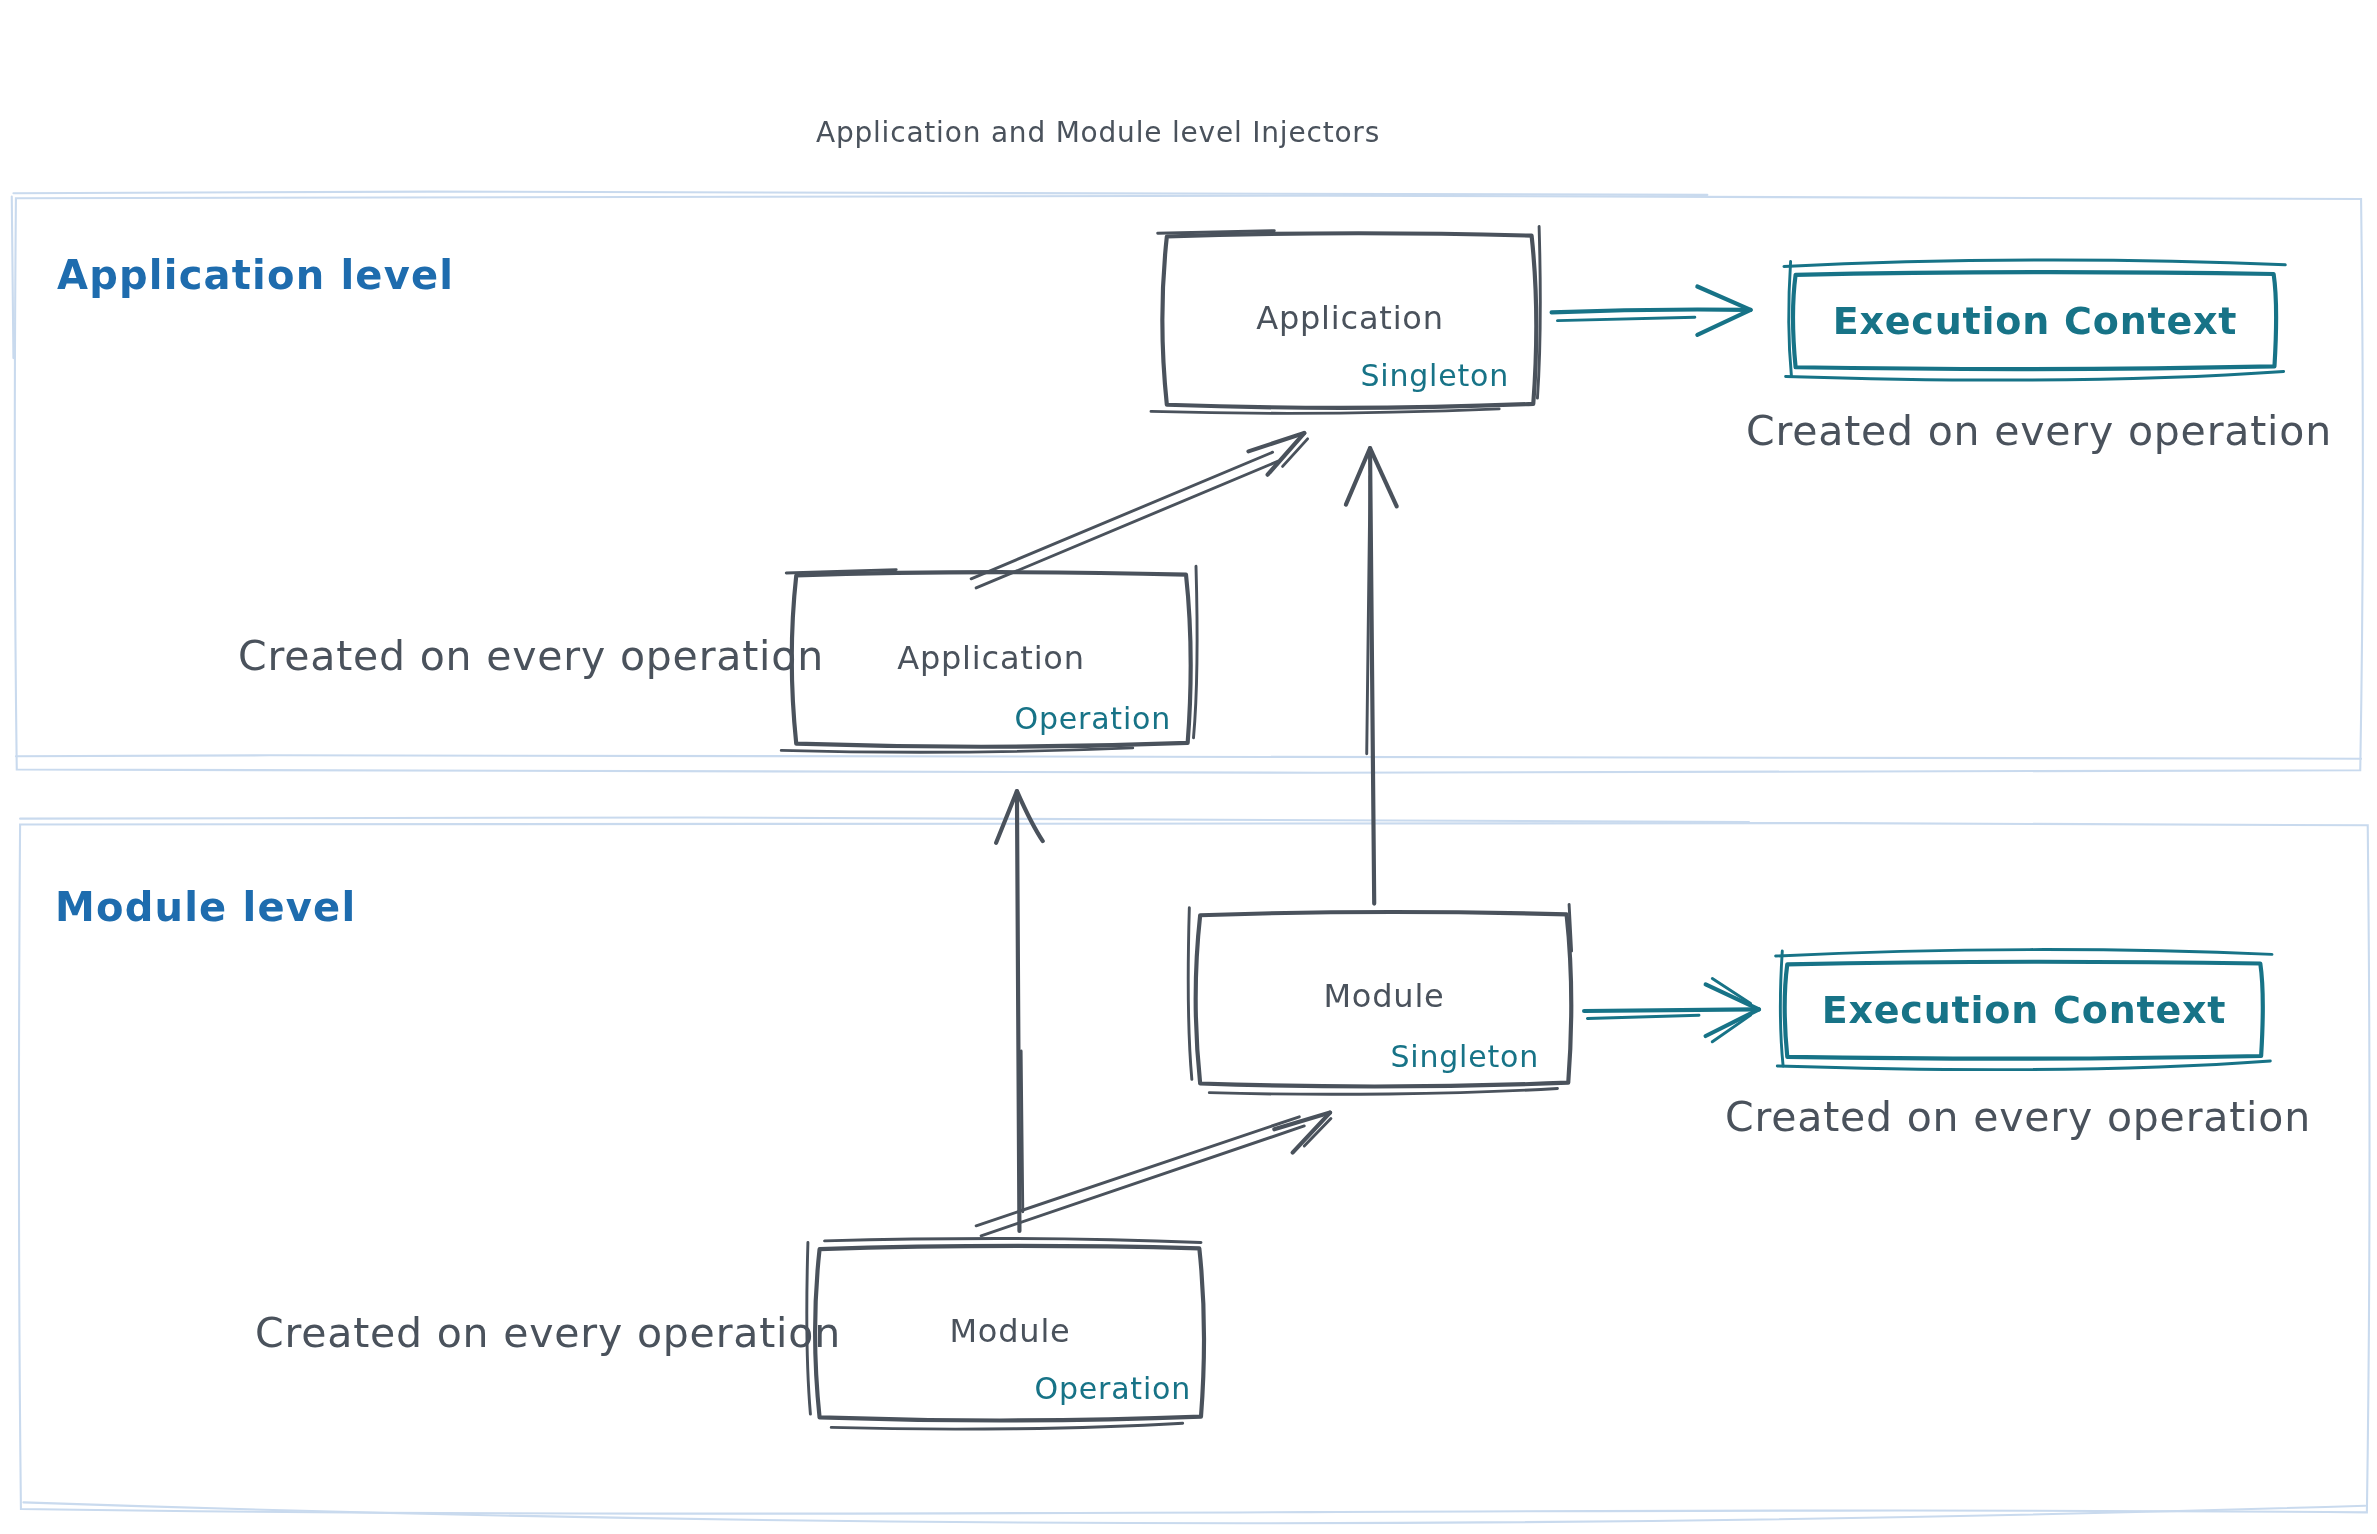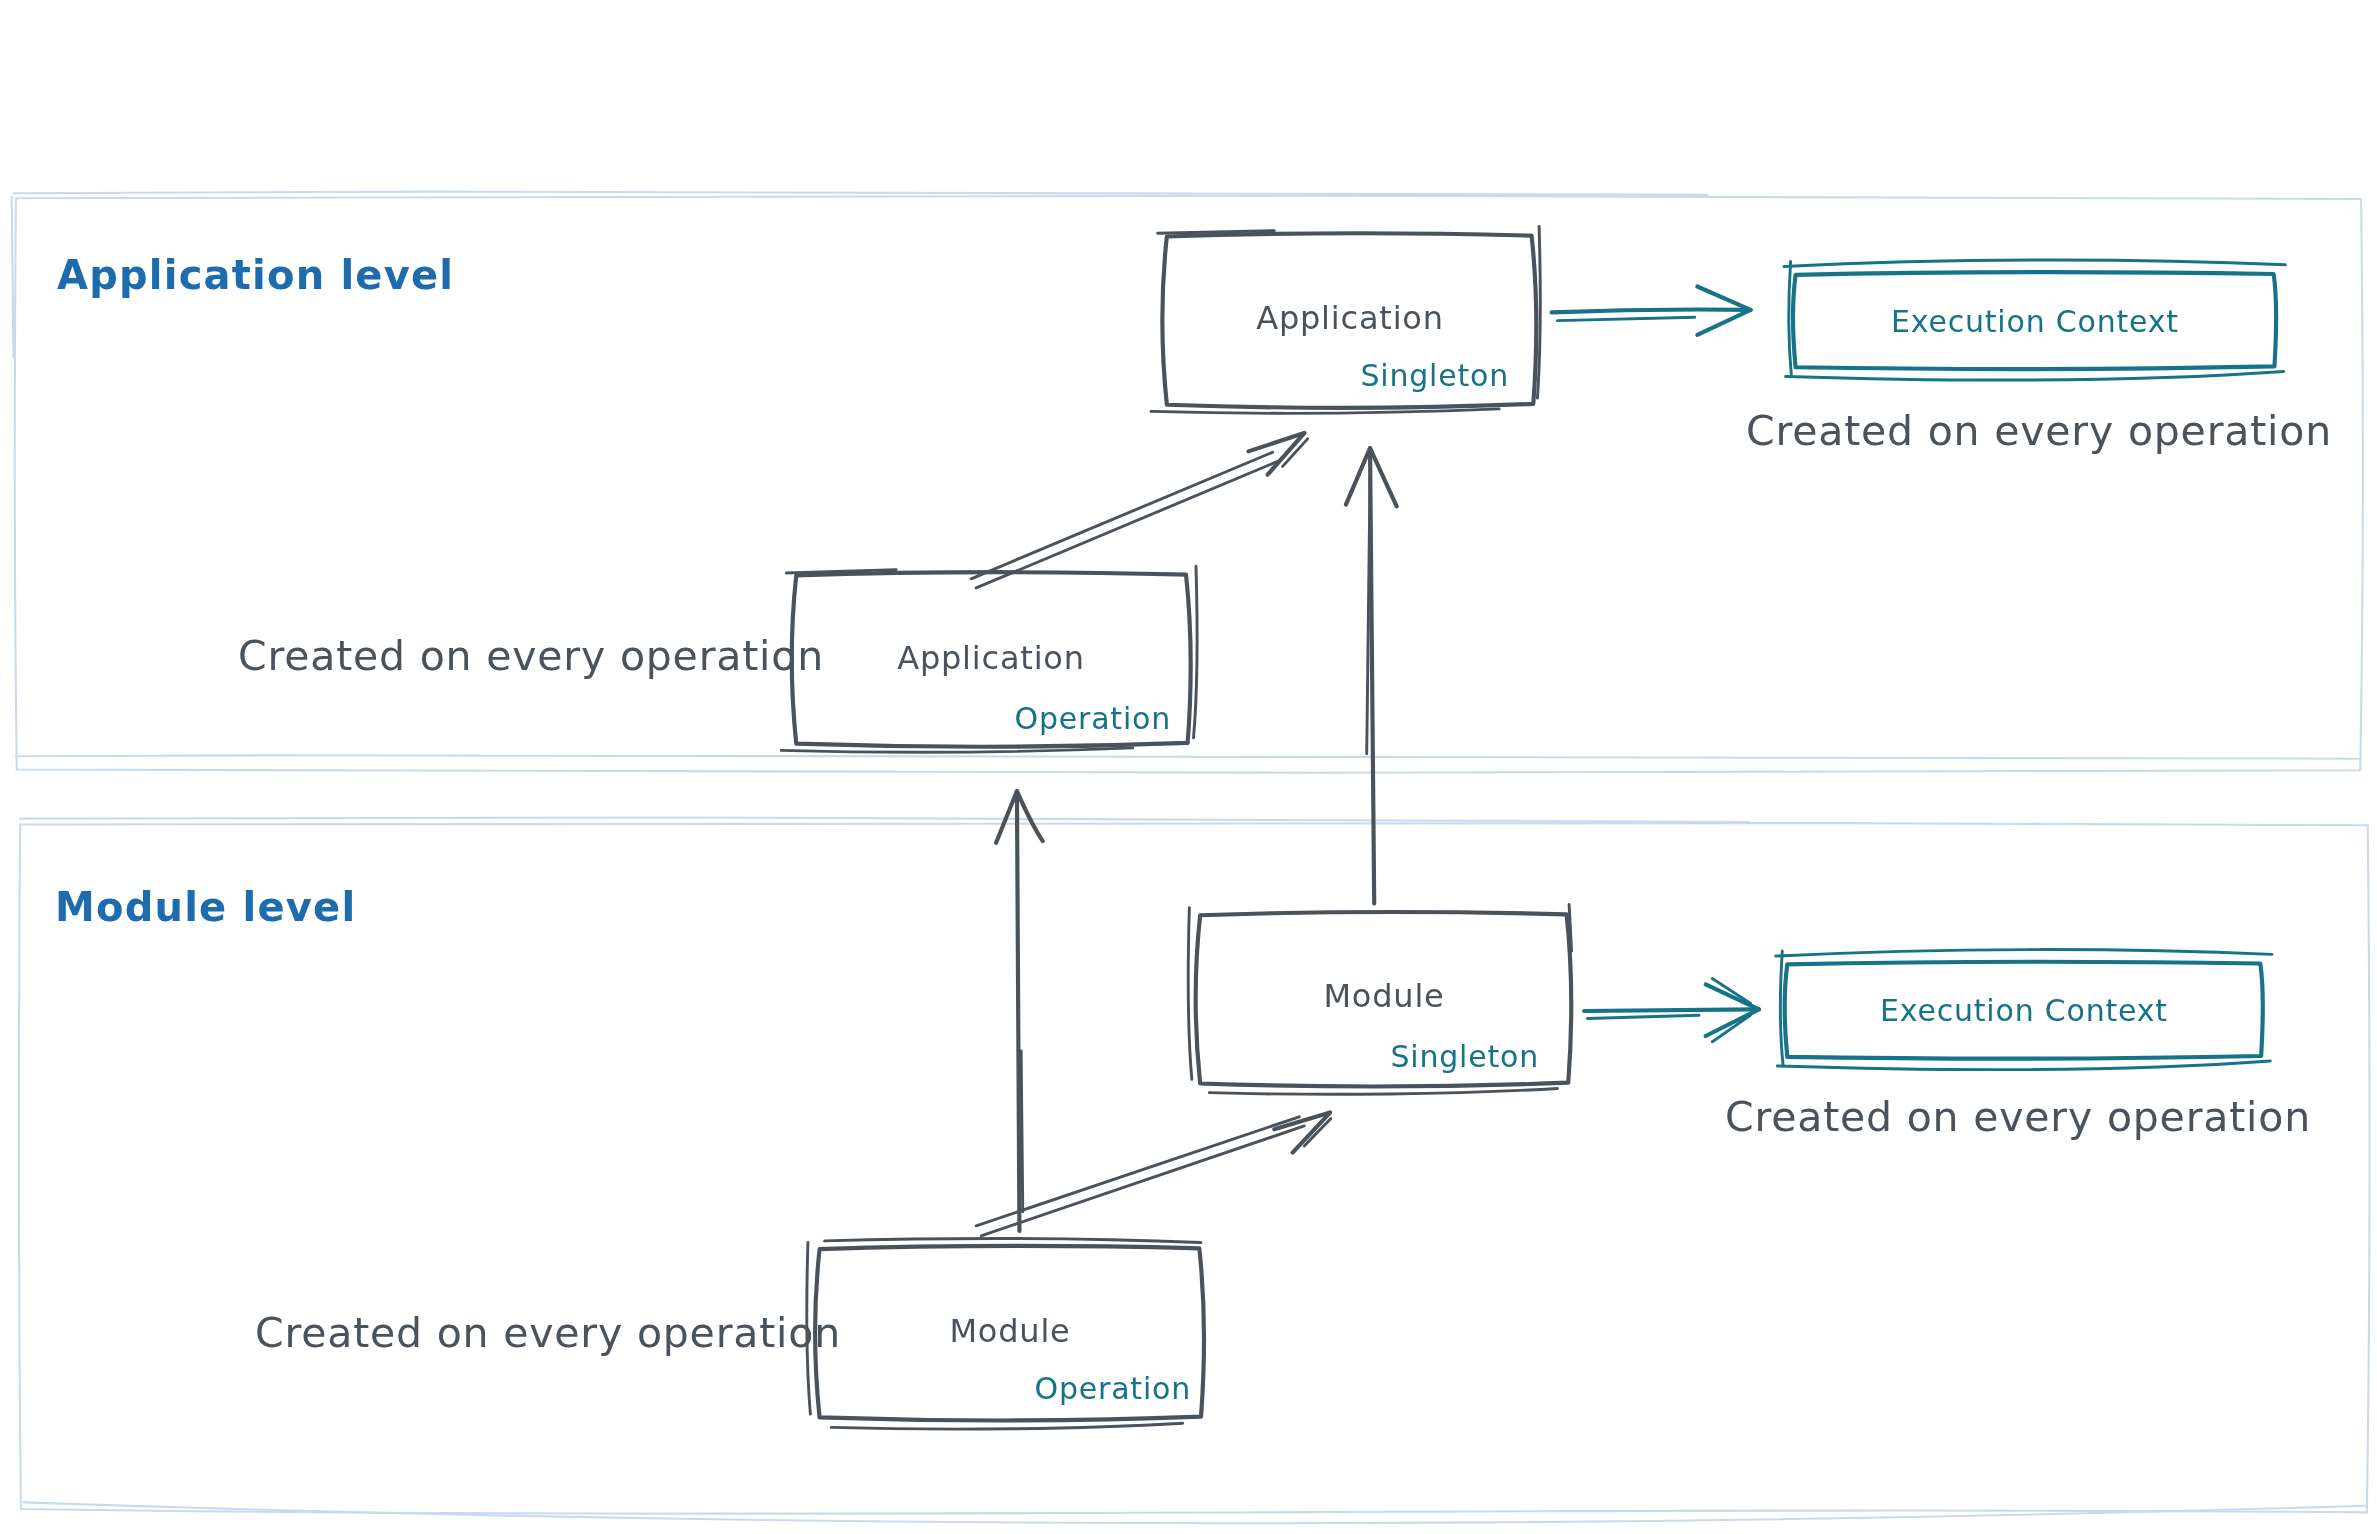--- a/index.html
+++ b/index.html
@@ -20,21 +20,21 @@
   .s-teal{stroke:var(--teal);stroke-width:5;fill:none;stroke-linecap:round;stroke-linejoin:round;}
   .s-teal-acc{stroke:var(--teal);stroke-width:3.5;fill:none;stroke-linecap:round;}
   .txt{position:absolute;white-space:nowrap;letter-spacing:0.8px;}
   .center{transform:translate(-50%,-50%);}
   .rightend{transform:translate(-100%,-50%);text-align:center;}
   .page-title{font-size:53px;font-weight:bold;color:var(--title_blue);letter-spacing:1.7px;}
   .page-subtitle{font-size:28px;color:var(--ink);}
   .section-label{font-size:40px;font-weight:bold;color:var(--title_blue);letter-spacing:1.2px;}
   .node-title{font-size:32px;color:var(--ink);}
   .node-tag{font-size:30px;color:var(--teal);}
-  .exec-title{font-size:30px;color:var(--teal);}
+  .exec-title{font-size:38px;color:var(--teal);font-weight:bold;}
   .note{font-size:41px;color:var(--ink);}
 </style>
 </head>
 <body>
 
 <div class="canvas">
 
   <svg class="strokes" viewBox="0 0 2854 1842">
 
     <g>
@@ -132,20 +132,21 @@
     </g>
 
     <g>
       <path class="s-dark" d="M1650,1085 L1645,540"></path>
       <path class="s-dark-acc" d="M1641,905 C1642,785 1643,665 1645,572"></path>
       <path class="s-dark" d="M1645,538 L1616,606"></path>
       <path class="s-dark" d="M1645,538 L1677,608"></path>
     </g>
   </svg>
 
+  <div class="txt center page-subtitle" style="left:1098px;top:132px;">Application and Module level Injectors</div>
 
   <div class="txt section-label" style="left:57px;top:252px;">Application level</div>
   <div class="txt section-label" style="left:55px;top:884px;">Module level</div>
 
   <div class="txt center node-title" style="left:1350px;top:318px;">Application</div>
   <div class="txt rightend node-tag" style="left:1509px;top:375px;">Singleton</div>
 
   <div class="txt center node-title" style="left:991px;top:658px;">Application</div>
   <div class="txt rightend node-tag" style="left:1171px;top:718px;">Operation</div>
 

